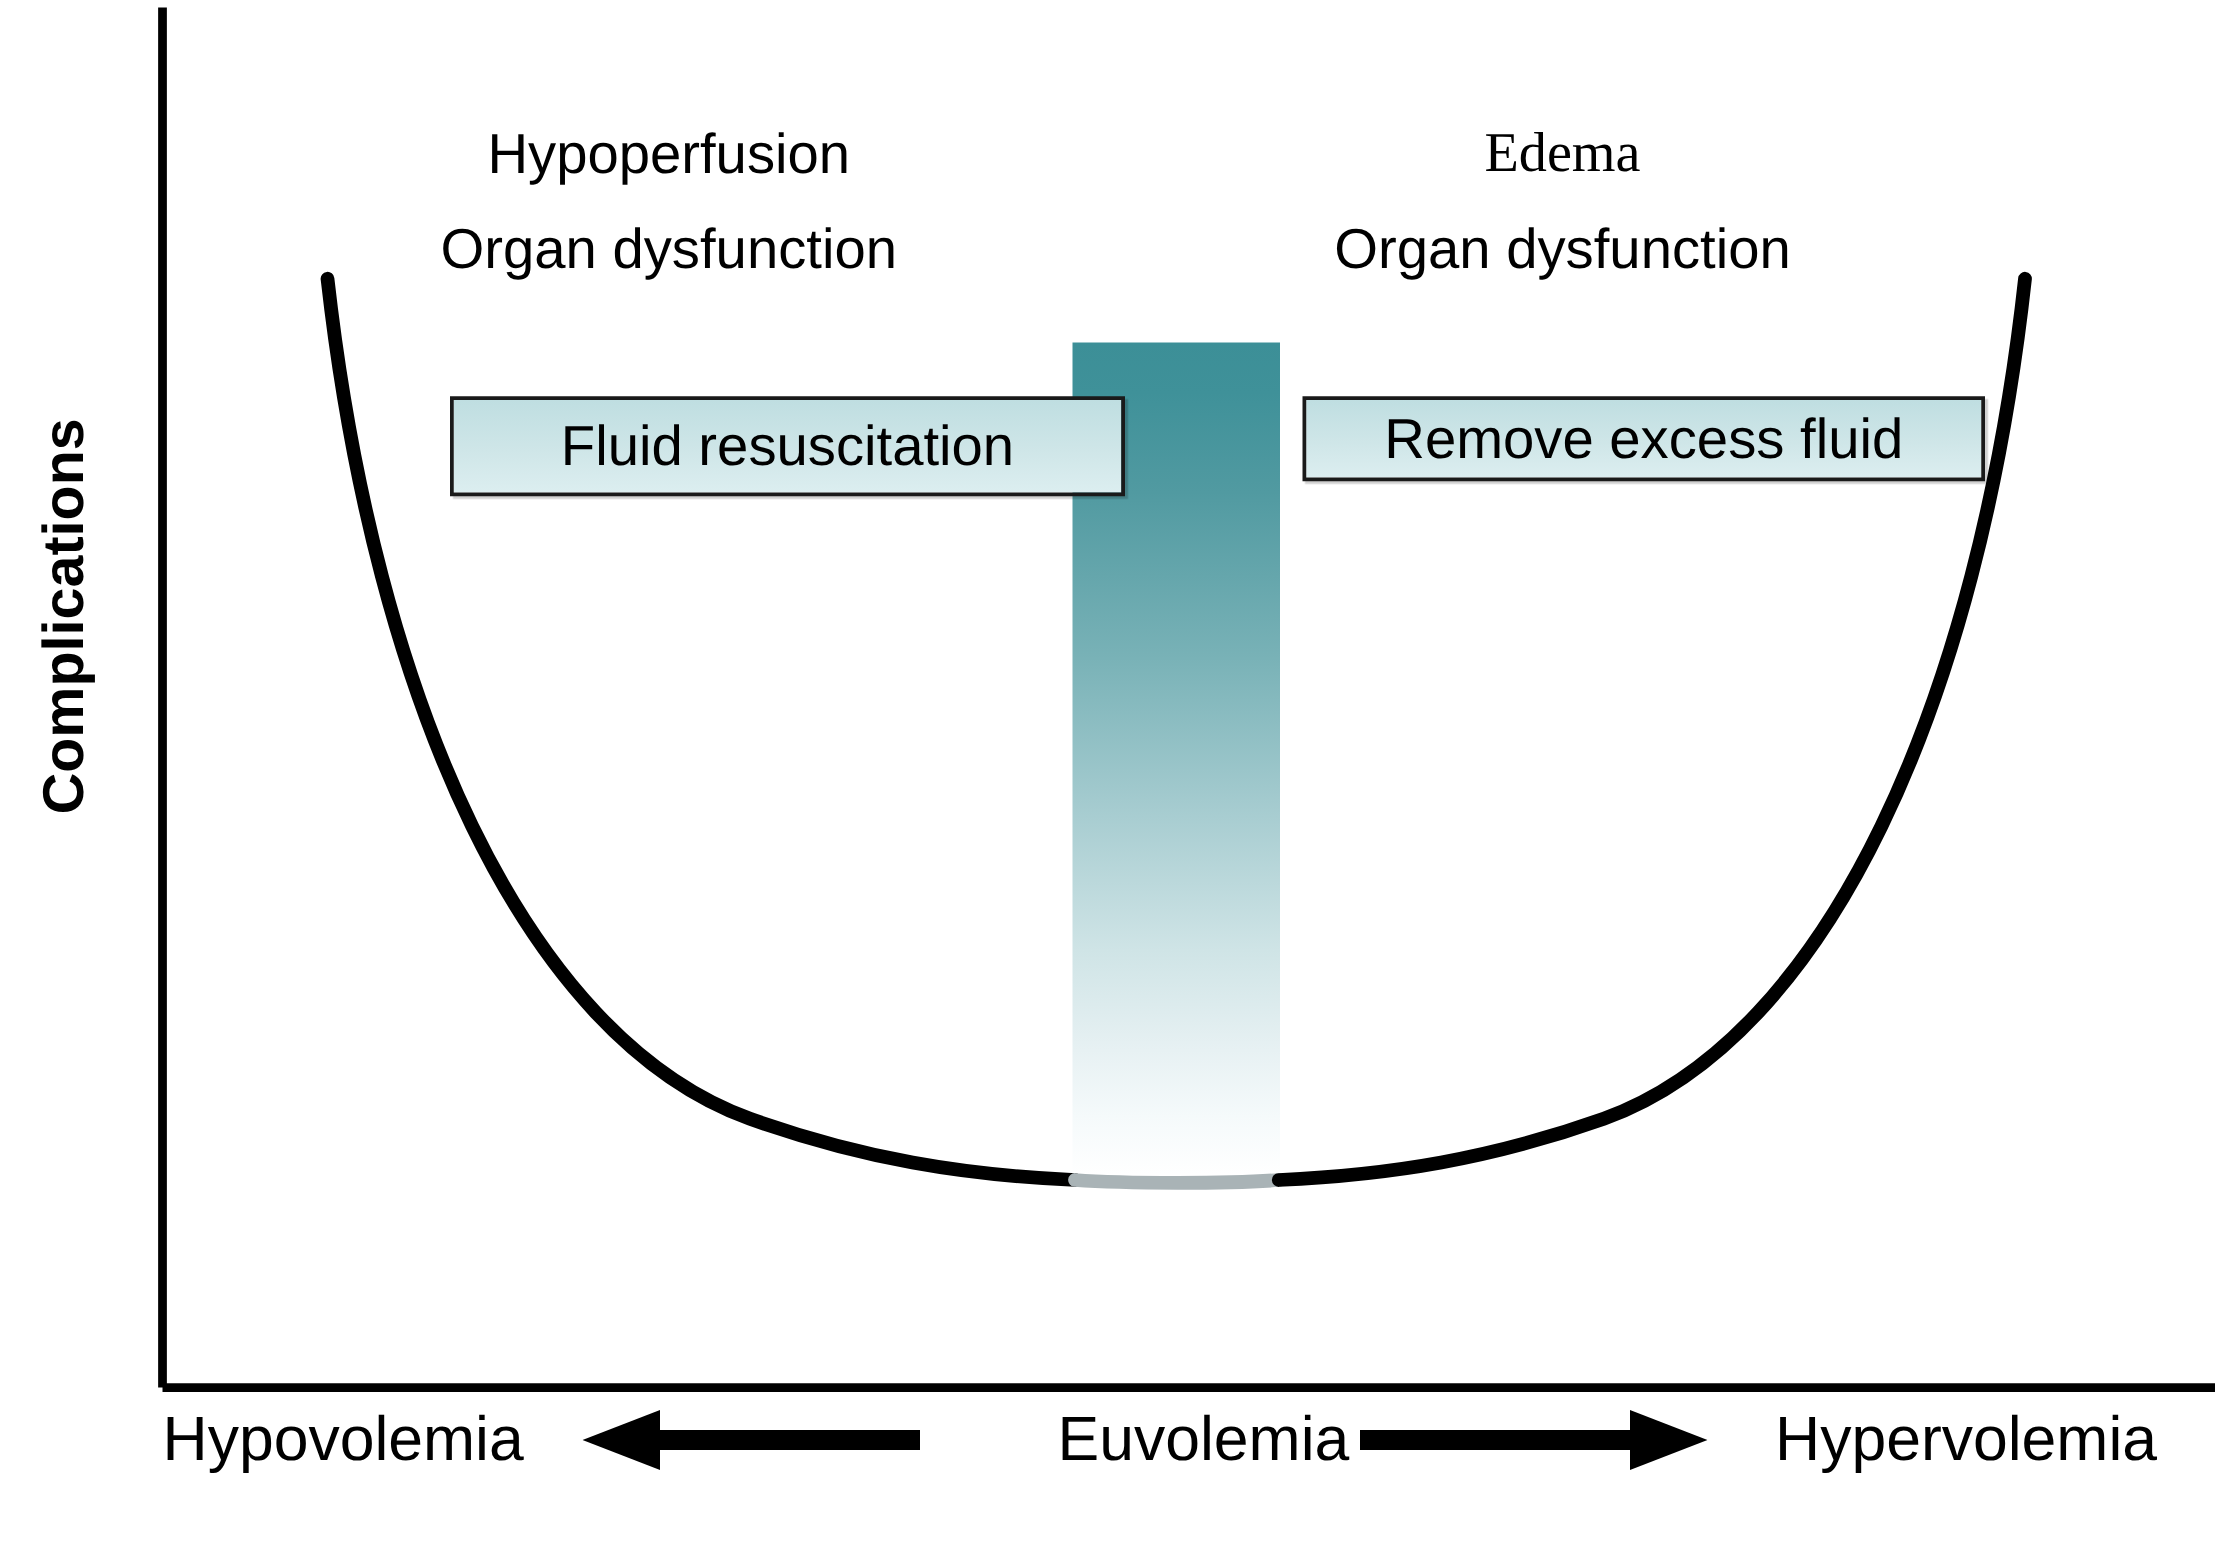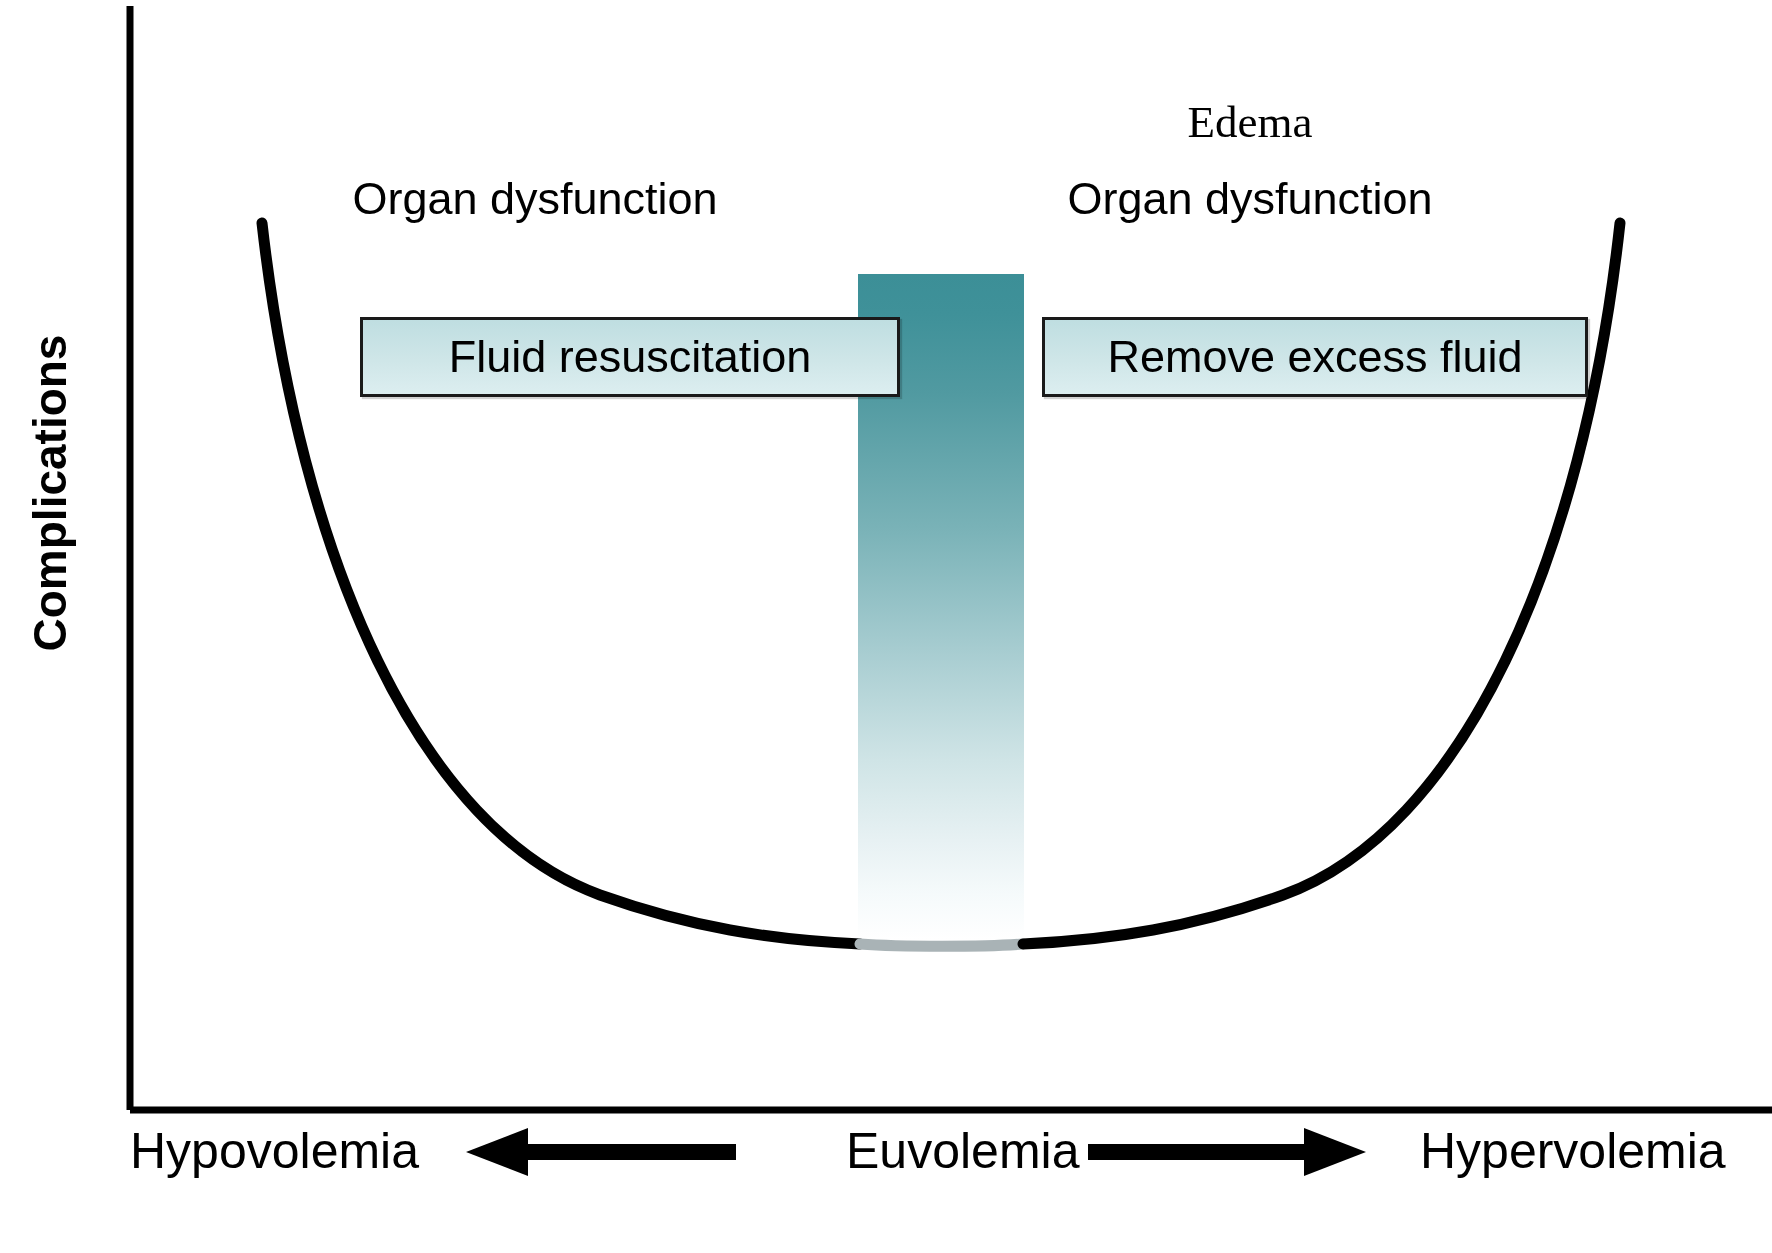--- a/index.html
+++ b/index.html
@@ -92,21 +92,21 @@
   .action-box-left {
     left: 360px;
     top: 317px;
     width: 540px;
     height: 80px;
   }
   .action-box-right {
     left: 1042px;
     top: 317px;
     width: 546px;
-    height: 80px;
+    height: 68px;
   }
 
   
   .x-cat {
     position: absolute;
     top: 1122px;
     font-size: 50px;
     color: #000000;
     white-space: nowrap;
   }
@@ -155,20 +155,21 @@
 
     <path d="M 860 944 C 900 947, 985 947, 1023 944" fill="none" stroke="#a9b3b6" stroke-width="11" stroke-linecap="round"></path>
 
     <path d="M 1023 944
              C 1113 940, 1193 927, 1283 895
              C 1463 830, 1583 560, 1620 223" fill="none" stroke="#000000" stroke-width="11" stroke-linecap="round"></path>
   </svg>
 
   <div class="y-axis-title">Complications</div>
 
+  <div class="zone-label zone-left-line1">Hypoperfusion</div>
   <div class="zone-label zone-left-line2">Organ dysfunction</div>
 
   <div class="zone-label zone-right-line1">Edema</div>
   <div class="zone-label zone-right-line2">Organ dysfunction</div>
 
   <div class="action-box action-box-left">Fluid resuscitation</div>
   <div class="action-box action-box-right">Remove excess fluid</div>
 
   <div class="x-cat x-cat-left">Hypovolemia</div>
   <div class="x-cat x-cat-center">Euvolemia</div>

